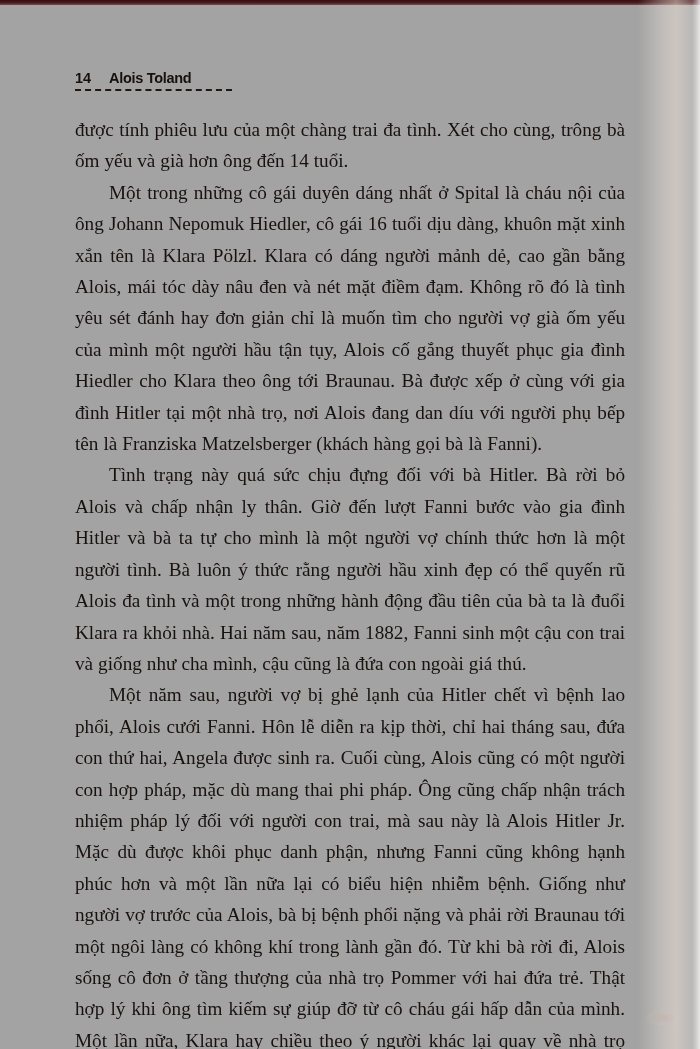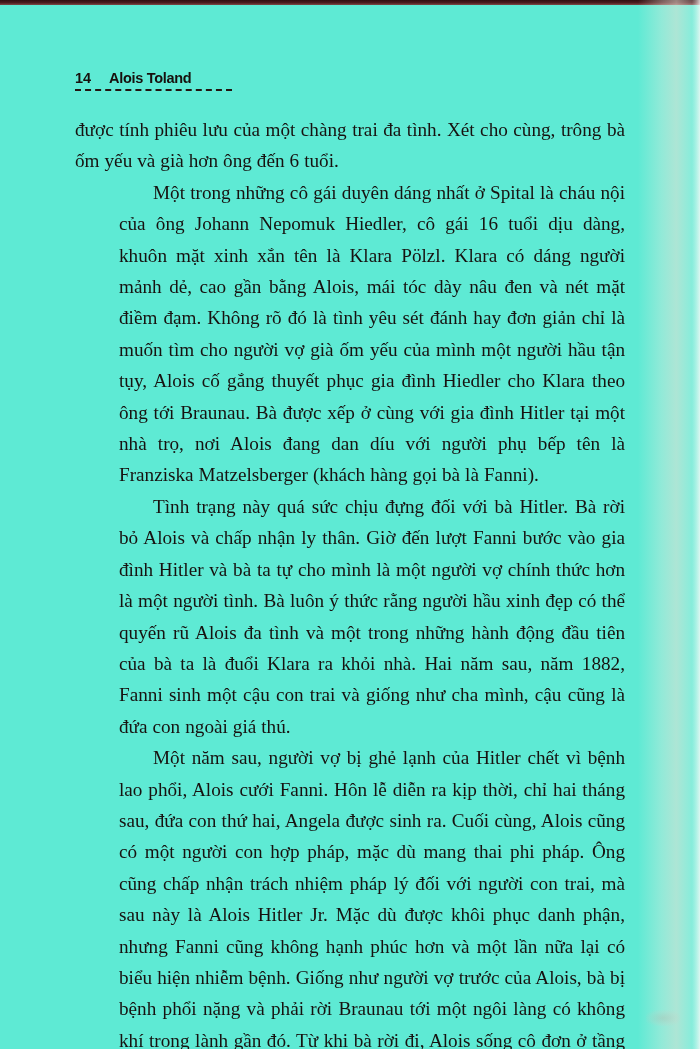--- a/index.html
+++ b/index.html
@@ -4,21 +4,21 @@
 <style>
   html, body {
     margin: 0;
     padding: 0;
     background: #ffffff;
   }
   #page {
     position: relative;
     width: 700px;
     height: 1049px;
-    background: #5eead4;
+    background: #a3a3a3;
     overflow: hidden;
     font-family: "Liberation Serif", "DejaVu Serif", serif;
     text-decoration: underline;
   }
   
   #top-edge-band {
     position: absolute;
     top: 0; left: 0;
     width: 700px;
     height: 5px;
@@ -105,21 +105,20 @@
     line-height: 31.4px;
     color: #171210;
     text-align: justify;
     text-justify: inter-word;
     hyphens: none;
     -webkit-hyphens: none;
     word-spacing: 0.2px;
   }
   p.para.indent {
     text-indent: 34px;
-    margin-left: 44px;
   }
   
   #scan-smudge {
     position: absolute;
     left: 646px;
     top: 1010px;
     width: 34px;
     height: 16px;
     background: radial-gradient(ellipse at center,
         rgba(196,170,160,0.30) 0%,
@@ -139,21 +138,21 @@
 
     <div id="running-head">
       <div class="rh-line">
         <span id="page-number">14</span>
         <span id="book-author">Alois Toland</span>
       </div>
       <div id="head-rule"></div>
     </div>
 
     <div id="body-text">
-      <p class="para">được tính phiêu lưu của một chàng trai đa tình. Xét cho cùng, trông bà ốm yếu và già hơn ông đến 6 tuổi.</p>
+      <p class="para">được tính phiêu lưu của một chàng trai đa tình. Xét cho cùng, trông bà ốm yếu và già hơn ông đến 14 tuổi.</p>
       <p class="para indent">Một trong những cô gái duyên dáng nhất ở Spital là cháu nội của ông Johann Nepomuk Hiedler, cô gái 16 tuổi dịu dàng, khuôn mặt xinh xắn tên là Klara Pölzl. Klara có dáng người mảnh dẻ, cao gần bằng Alois, mái tóc dày nâu đen và nét mặt điềm đạm. Không rõ đó là tình yêu sét đánh hay đơn giản chỉ là muốn tìm cho người vợ già ốm yếu của mình một người hầu tận tụy, Alois cố gắng thuyết phục gia đình Hiedler cho Klara theo ông tới Braunau. Bà được xếp ở cùng với gia đình Hitler tại một nhà trọ, nơi Alois đang dan díu với người phụ bếp tên là Franziska Matzelsberger (khách hàng gọi bà là Fanni).</p>
       <p class="para indent">Tình trạng này quá sức chịu đựng đối với bà Hitler. Bà rời bỏ Alois và chấp nhận ly thân. Giờ đến lượt Fanni bước vào gia đình Hitler và bà ta tự cho mình là một người vợ chính thức hơn là một người tình. Bà luôn ý thức rằng người hầu xinh đẹp có thể quyến rũ Alois đa tình và một trong những hành động đầu tiên của bà ta là đuổi Klara ra khỏi nhà. Hai năm sau, năm 1882, Fanni sinh một cậu con trai và giống như cha mình, cậu cũng là đứa con ngoài giá thú.</p>
       <p class="para indent">Một năm sau, người vợ bị ghẻ lạnh của Hitler chết vì bệnh lao phổi, Alois cưới Fanni. Hôn lễ diễn ra kịp thời, chỉ hai tháng sau, đứa con thứ hai, Angela được sinh ra. Cuối cùng, Alois cũng có một người con hợp pháp, mặc dù mang thai phi pháp. Ông cũng chấp nhận trách nhiệm pháp lý đối với người con trai, mà sau này là Alois Hitler Jr. Mặc dù được khôi phục danh phận, nhưng Fanni cũng không hạnh phúc hơn và một lần nữa lại có biểu hiện nhiễm bệnh. Giống như người vợ trước của Alois, bà bị bệnh phổi nặng và phải rời Braunau tới một ngôi làng có không khí trong lành gần đó. Từ khi bà rời đi, Alois sống cô đơn ở tầng thượng của nhà trọ Pommer với hai đứa trẻ. Thật hợp lý khi ông tìm kiếm sự giúp đỡ từ cô cháu gái hấp dẫn của mình. Một lần nữa, Klara hay chiều theo ý người khác lại quay về nhà trọ Pommer và lần này bà trở thành người hầu, bảo mẫu và người tình. Người phụ nữ đang mang thai Adolf Hitler lúc đó là một người có trái tim nhân hậu</p>
     </div>
 
   </div>
 
   <div id="page-curl"></div>
   <div id="page-curl-edge"></div>
   <div id="scan-smudge"></div>

